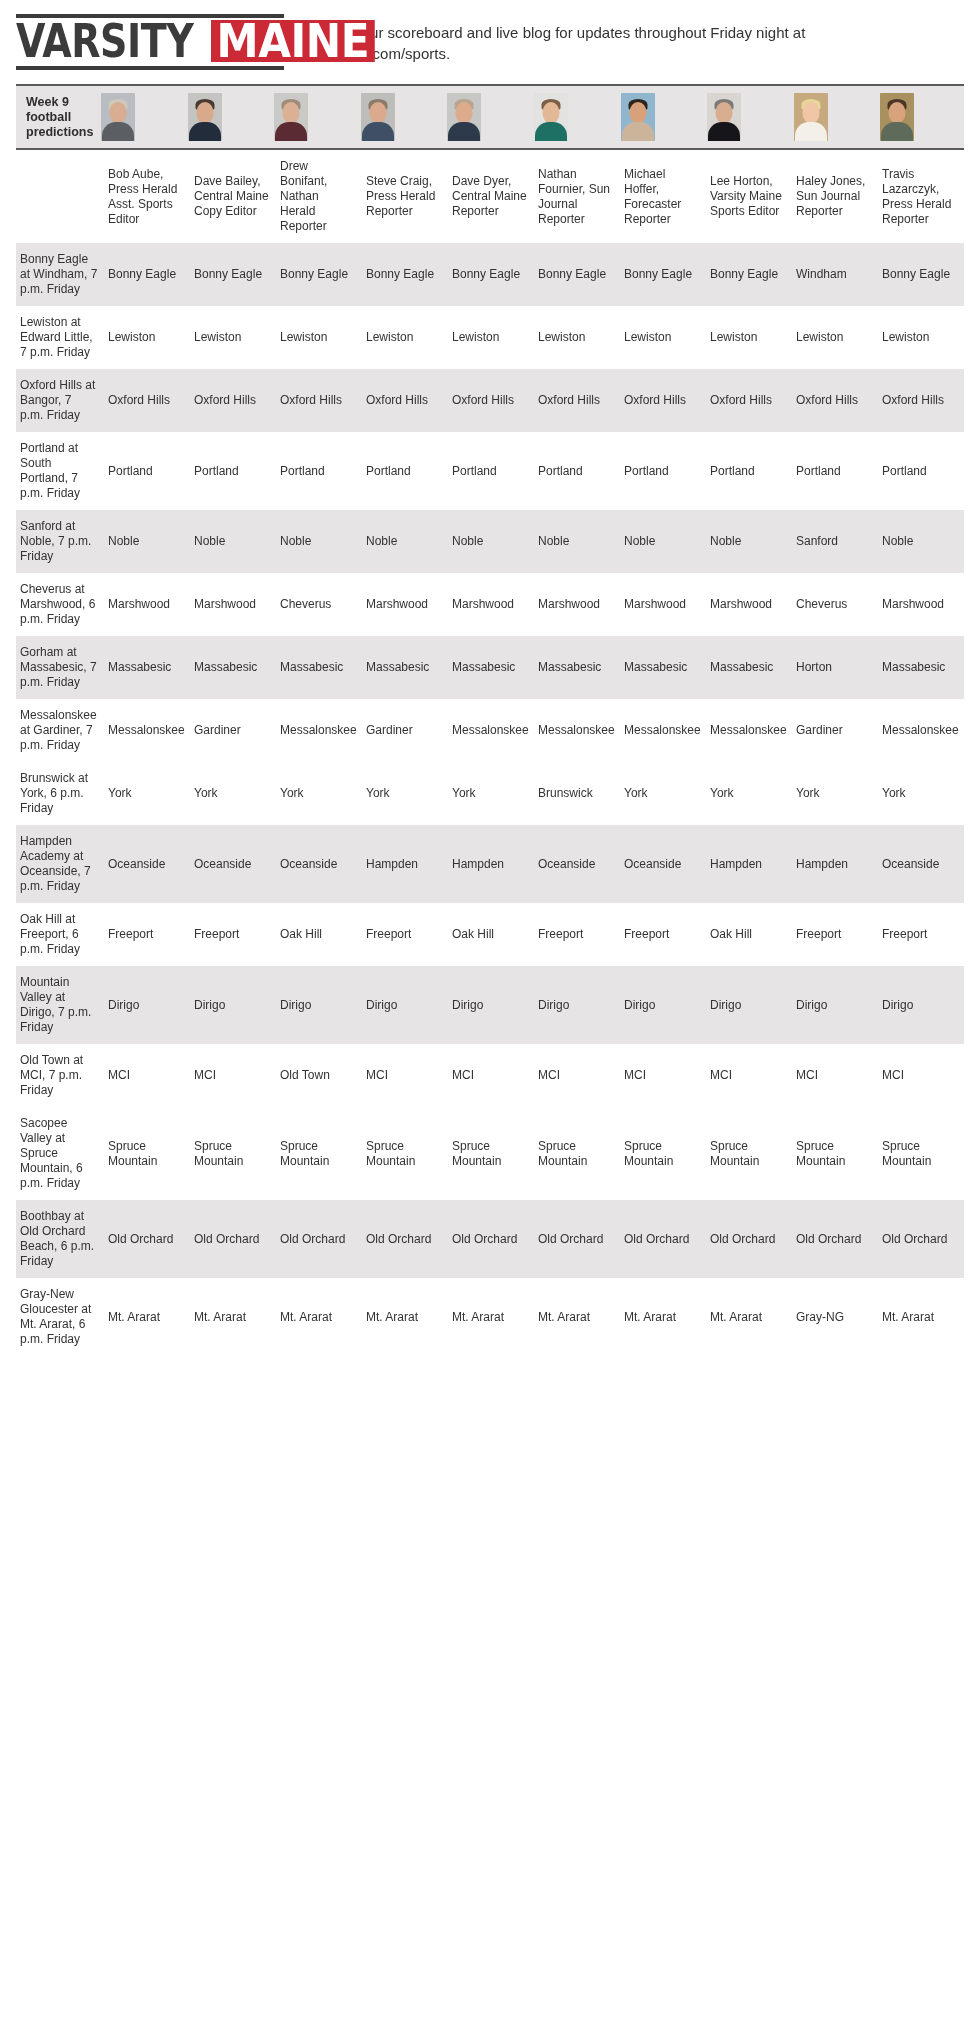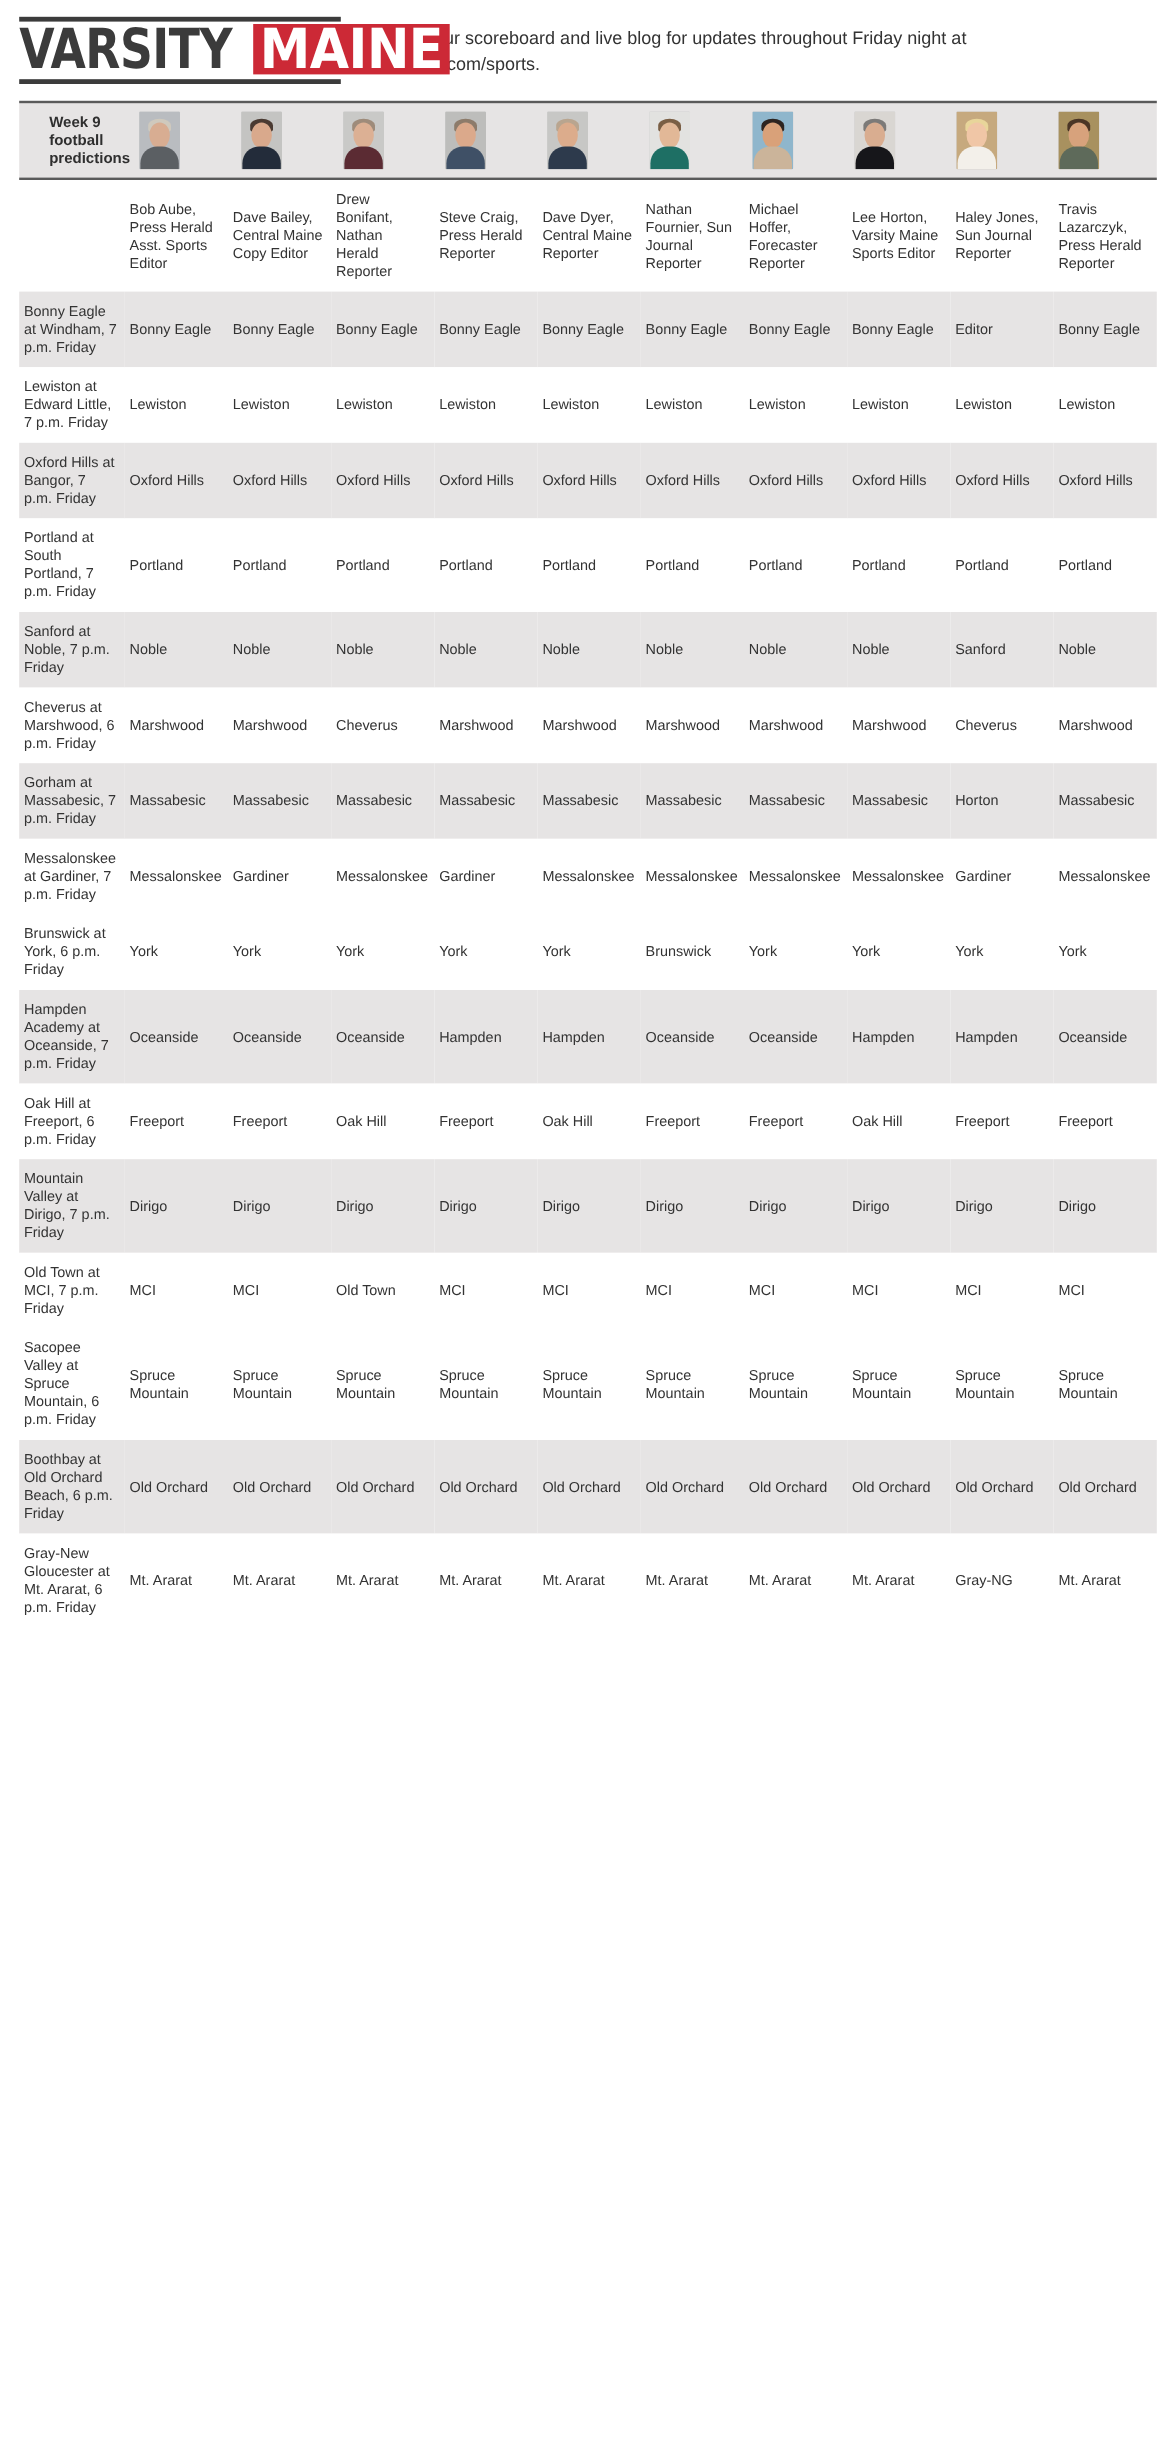--- a/index.html
+++ b/index.html
@@ -73,21 +73,21 @@
 
   
   .banner {
     background: #e6e4e4;
     border-top: 2px solid #5a5a5a;
     border-bottom: 2px solid #5a5a5a;
     display: flex;
     align-items: center;
     height: 66px;
     margin: 4px 16px 0 16px;
-    padding-left: 25px;
+    padding-left: 10px;
   }
   .banner-title {
     width: 72px;
     flex: 0 0 72px;
     font-weight: 700;
     font-size: 12.5px;
     line-height: 15px;
     color: #2f2f2f;
   }
   .banner-avatars {
@@ -306,21 +306,21 @@
           <tr class="odd">
             <td class="game-cell">Bonny Eagle at Windham, 7 p.m. Friday</td>
             <td class="pick-cell">Bonny Eagle</td>
             <td class="pick-cell">Bonny Eagle</td>
             <td class="pick-cell">Bonny Eagle</td>
             <td class="pick-cell">Bonny Eagle</td>
             <td class="pick-cell">Bonny Eagle</td>
             <td class="pick-cell">Bonny Eagle</td>
             <td class="pick-cell">Bonny Eagle</td>
             <td class="pick-cell">Bonny Eagle</td>
-            <td class="pick-cell">Editor</td>
+            <td class="pick-cell">Windham</td>
             <td class="pick-cell">Bonny Eagle</td>
           </tr>
           <tr class="even">
             <td class="game-cell">Lewiston at Edward Little, 7 p.m. Friday</td>
             <td class="pick-cell">Lewiston</td>
             <td class="pick-cell">Lewiston</td>
             <td class="pick-cell">Lewiston</td>
             <td class="pick-cell">Lewiston</td>
             <td class="pick-cell">Lewiston</td>
             <td class="pick-cell">Lewiston</td>

